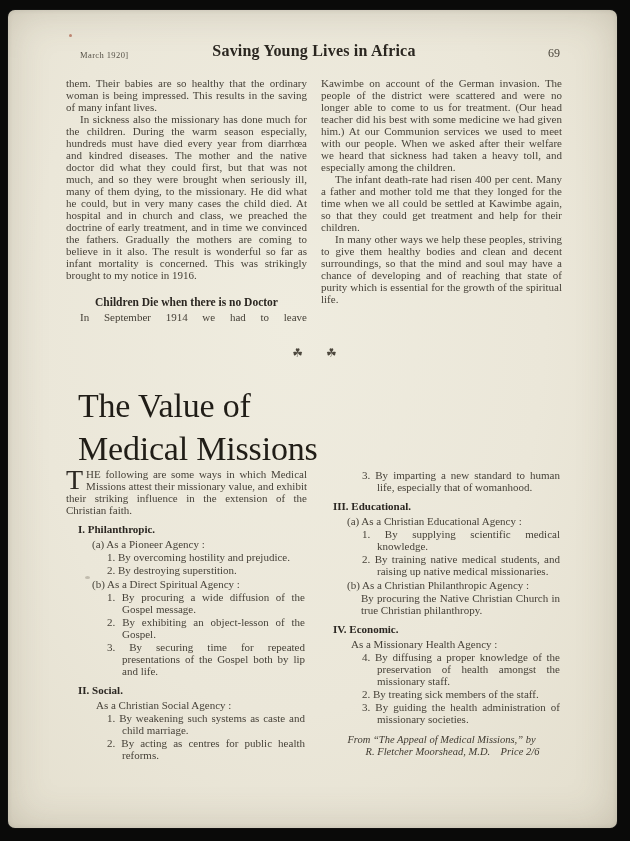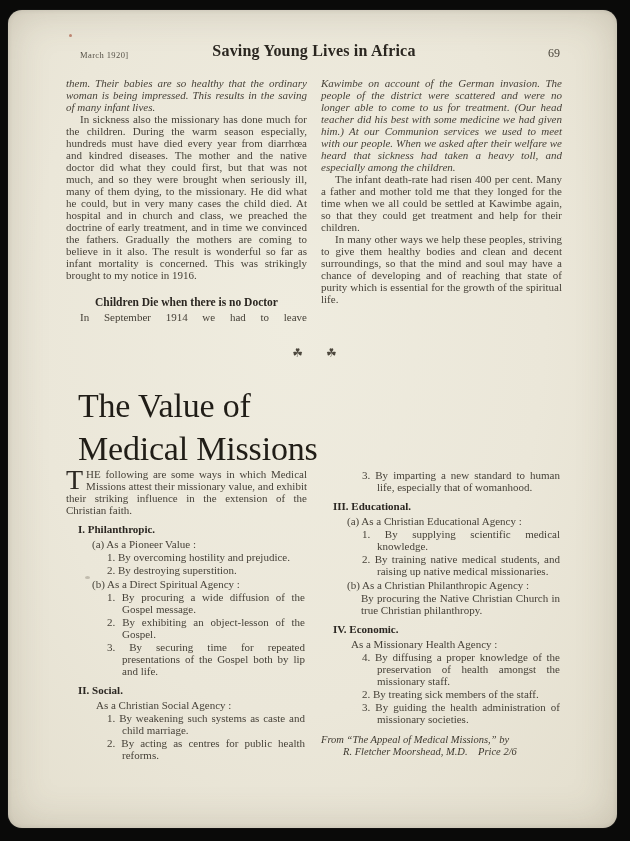--- a/index.html
+++ b/index.html
@@ -4,53 +4,53 @@
 <style>
   html,body{margin:0;padding:0;}
   body{
     width:630px;height:841px;overflow:hidden;position:relative;
     background:#0a0a09;
     font-family:"Liberation Serif", serif;
   }
   .page{
     position:absolute;left:8px;top:10px;width:609px;height:818px;
     background:radial-gradient(ellipse at 46% 38%, #efecdf 0%, #ebe7d9 55%, #e3decd 100%);
-    border-radius:14px;
+    border-radius:7px;
     box-shadow: inset 0 0 40px rgba(95,84,60,0.22), inset 0 0 5px rgba(0,0,0,0.10), 0 0 2px rgba(255,255,255,0.12);
     color:#474239;
   }
   
   .masthead{position:absolute;top:32px;left:58px;width:496px;height:24px;}
   .m-date{position:absolute;left:14px;top:8px;font-size:8.5px;letter-spacing:0.4px;color:#555046;}
   .m-title{position:absolute;left:0;right:0;top:0;text-align:center;font-size:16px;font-weight:bold;color:#2a2620;letter-spacing:0.2px;}
   .m-page{position:absolute;right:2px;top:4px;font-size:12px;color:#4a453b;}
   
   .cols{position:absolute;left:58px;width:497px;display:flex;gap:14px;}
   .cols-top{top:67px;}
   .cols-bottom{top:458px;}
   .col{width:241px;font-size:11px;line-height:12px;
        hyphens:auto;-webkit-hyphens:auto;}
   .para{margin:0;text-align:justify;text-indent:14px;}
-  .para.no-indent{text-indent:0;font-style:italic;}
+  .para.no-indent{text-indent:0;}
   .para.force-justify{text-align-last:justify;}
   .col-heading{font-weight:bold;text-align:center;font-size:11.5px;color:#2b2722;margin:15px 0 3px 0;}
   
   .ornaments{position:absolute;top:336px;left:58px;width:497px;text-align:center;font-size:12px;color:#4c473d;}
   .ornaments span{margin:0 10px;display:inline-block;}
   
   .a2-title{position:absolute;top:374px;left:70px;font-size:34px;line-height:43px;color:#201d17;letter-spacing:-0.2px;}
   
   .intro{margin:0 0 6px 0;text-align:justify;}
   .dropcap{float:left;font-size:28px;line-height:22px;padding:1px 3px 0 0;color:#2c2822;}
   .blk-h{font-weight:bold;font-size:11px;color:#2b2722;margin:7px 0 3px 12px;}
   .blk-sub{margin:2px 0 1px 26px;}
   .blk-sub2{margin:2px 0 1px 30px;}
   .blk-num{margin:1px 2px 1px 56px;text-indent:-15px;text-align:justify;}
   .blk-cont{margin:1px 2px 1px 40px;text-align:justify;}
-  .source{margin-top:9px;font-style:italic;font-size:10.5px;color:#3f3a31;}
+  .source{margin-top:9px;font-style:italic;font-size:10.5px;color:#3f3a31;text-align:center;}
   .src-line2{margin-left:22px;}
   
   .speck1{position:absolute;left:61px;top:24px;width:3px;height:3px;border-radius:50%;background:#b5745f;opacity:.85;}
   .speck2{position:absolute;left:77px;top:566px;width:5px;height:3px;border-radius:50%;background:#8d887b;opacity:.45;}
 </style>
 </head>
 <body>
 
 <div class="page">
 
@@ -85,21 +85,21 @@
   <div class="a2-title">
     <div>The Value of</div>
     <div>Medical Missions</div>
   </div>
 
   <div class="cols cols-bottom">
     <div class="col">
       <p class="intro"><span class="dropcap">T</span><span>HE following are some ways in which Medical Missions attest their missionary value, and exhibit their striking influence in the extension of the Christian faith.</span></p>
 
       <div class="blk-h">I. Philanthropic.</div>
-      <div class="blk-sub">(a) As a Pioneer Value :</div>
+      <div class="blk-sub">(a) As a Pioneer Agency :</div>
       <div class="blk-num">1. By overcoming hostility and prejudice.</div>
       <div class="blk-num">2. By destroying superstition.</div>
       <div class="blk-sub">(b) As a Direct Spiritual Agency :</div>
       <div class="blk-num">1. By procuring a wide diffusion of the Gospel message.</div>
       <div class="blk-num">2. By exhibiting an object-lesson of the Gospel.</div>
       <div class="blk-num">3. By securing time for repeated presentations of the Gospel both by lip and life.</div>
       <div class="blk-h">II. Social.</div>
       <div class="blk-sub2">As a Christian Social Agency :</div>
       <div class="blk-num">1. By weakening such systems as caste and child marriage.</div>
       <div class="blk-num">2. By acting as centres for public health reforms.</div>

